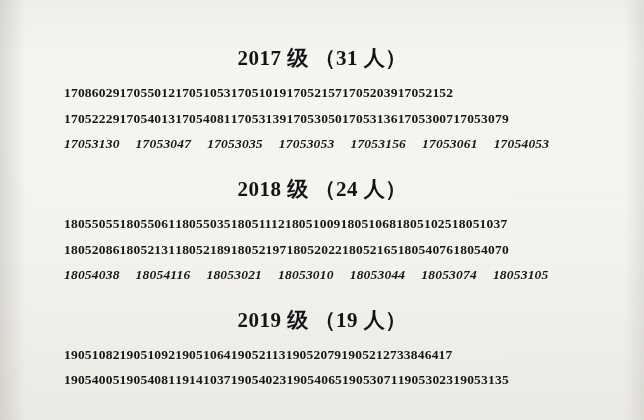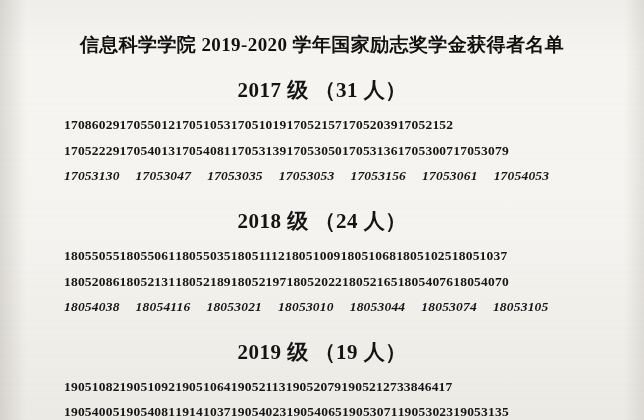--- a/index.html
+++ b/index.html
@@ -98,21 +98,20 @@
     );
     pointer-events: none;
   }
 </style>
 </head>
 <body>
 
 <div class="page">
   <div class="banding"></div>
   <div class="content">
-    <div class="doc-title">信息科学学院 2019-2020 学年国家励志奖学金获得者名单</div>
 
     <div class="grade-block">
       <div class="section-heading">2017 级 （31 人）</div>
       <div class="num-row">
         <span class="num">17086029</span>
         <span class="num">17055012</span>
         <span class="num">17051053</span>
         <span class="num">17051019</span>
         <span class="num">17052157</span>
         <span class="num">17052039</span>

